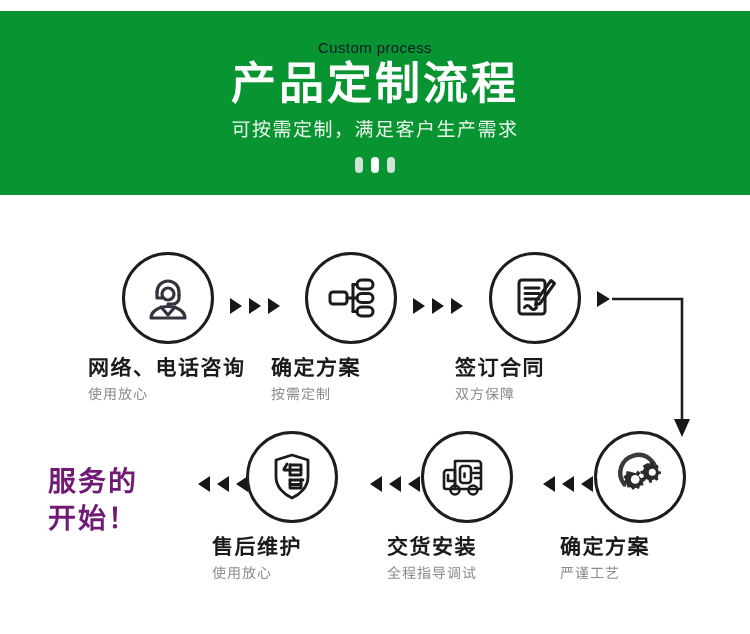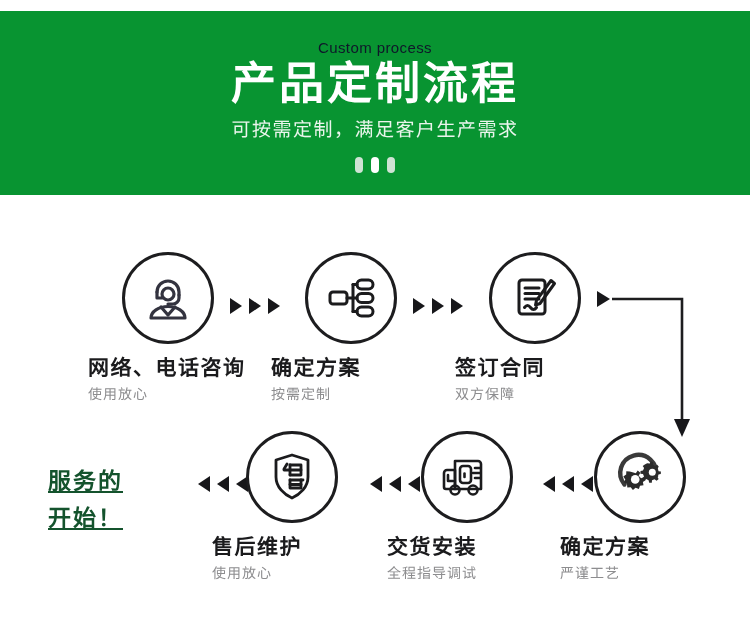--- a/index.html
+++ b/index.html
@@ -142,26 +142,25 @@
 
   
   #connector { position: absolute; left: 596px; top: 96px; }
 
   
   #slogan {
     position: absolute;
     left: 48px;
     top: 268px;
     width: 150px;
-    font-size: 23px;
+    font-size: 28px;
     line-height: 37px;
     font-weight: 700;
-    color: #14532d;
+    color: #701a75;
     letter-spacing: 2px;
-    text-decoration: underline;
   }
 </style>
 </head>
 <body>
 
 <div id="page">
 
   <div id="banner">
     <div id="banner-eyebrow">Custom process</div>
     <div id="banner-title">产品定制流程</div>

